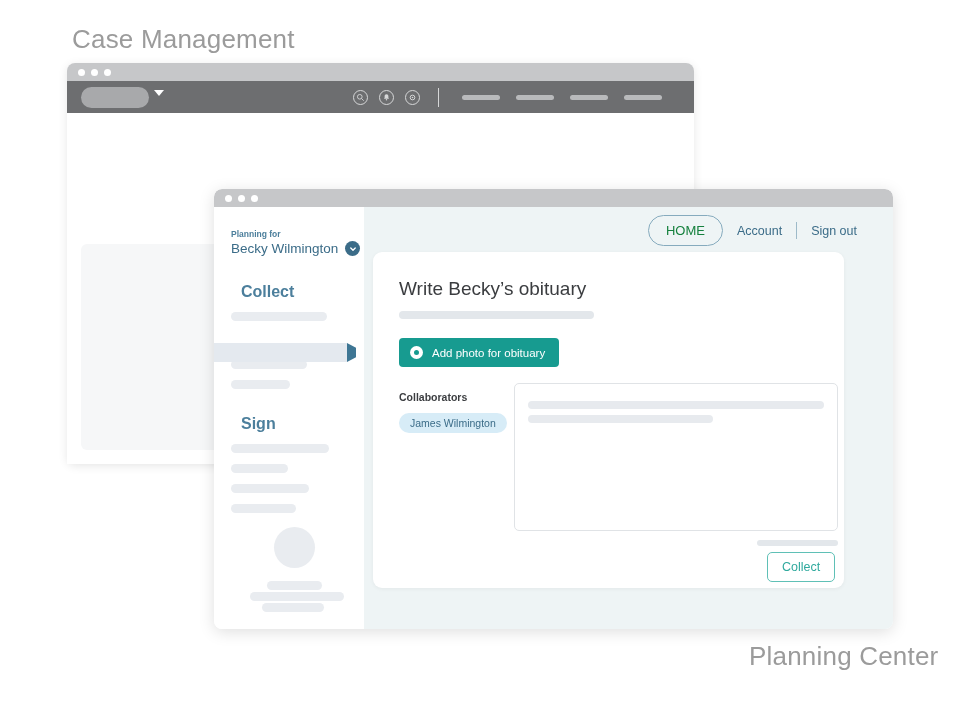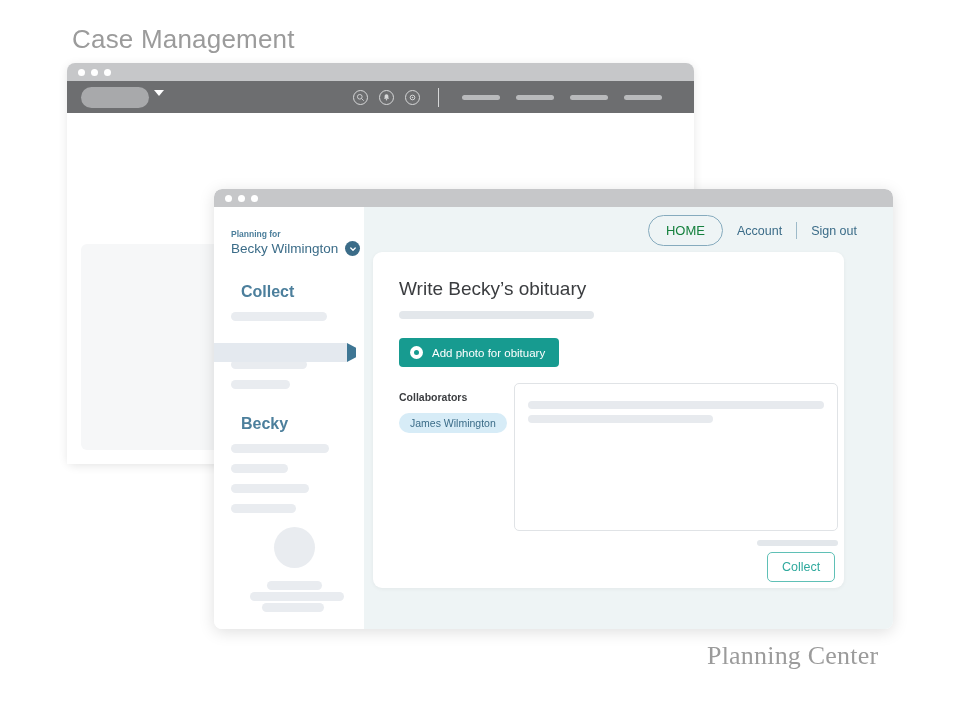--- a/index.html
+++ b/index.html
@@ -15,21 +15,21 @@
   
   .caption {
     position: absolute;
     color: #9b9b9b;
     font-size: 26px;
     font-weight: 400;
     letter-spacing: .2px;
     white-space: nowrap;
   }
   #caption-case { left: 72px; top: 24px; }
-  #caption-planning { left: 707px; top: 641px; font-family: Liberation Serif, serif; }
+  #caption-planning { left: 749px; top: 641px; }
 
   
   .window { position: absolute; border-radius: 8px; }
   .titlebar {
     height: 18px;
     background: #c6c7c9;
     border-radius: 8px 8px 0 0;
     display: flex; align-items: center;
     padding-left: 11px; gap: 6px;
   }
@@ -382,21 +382,21 @@
         <div class="side-head" style="margin-top:27px">Collect</div>
         <div class="side-bar" style="width:96px; margin-top:11px"></div>
 
         <div id="side-selected" style="top:136px">
           <div id="side-selected-tab"></div>
         </div>
 
         <div class="side-bar" style="width:76px; margin-top:39px"></div>
         <div class="side-bar" style="width:59px; margin-top:11px"></div>
 
-        <div class="side-head" style="margin-top:26px">Becky</div>
+        <div class="side-head" style="margin-top:26px">Sign</div>
         <div class="side-bar" style="width:98px; margin-top:11px"></div>
         <div class="side-bar" style="width:57px; margin-top:11px"></div>
         <div class="side-bar" style="width:78px; margin-top:11px"></div>
         <div class="side-bar" style="width:65px; margin-top:11px"></div>
 
         <div id="side-avatar" style="left:60px; top:320px"></div>
         <div class="side-bar-center" style="left:53px; top:374px; width:55px"></div>
         <div class="side-bar-center" style="left:36px; top:385px; width:94px"></div>
         <div class="side-bar-center" style="left:48px; top:396px; width:62px"></div>
       </div>

